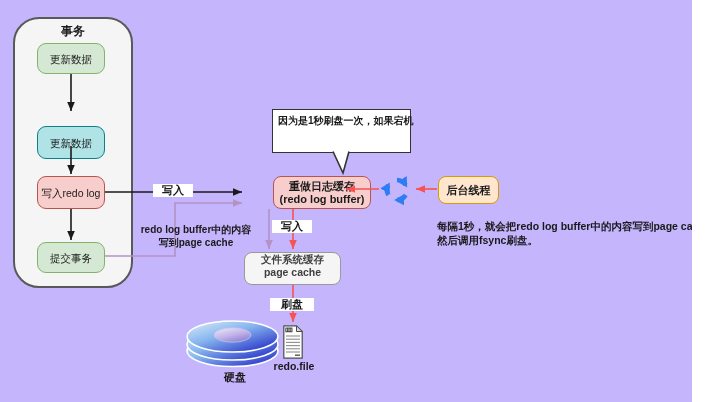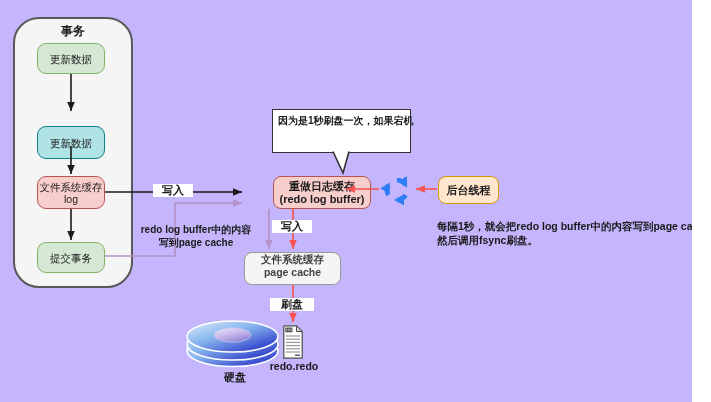--- a/index.html
+++ b/index.html
@@ -62,21 +62,21 @@
 </head>
 <body>
 
 <div class="canvas">
 
   <div class="abs txn-group"></div>
   <div class="abs txn-title">事务</div>
 
   <div class="abs node green n1">更新数据</div>
   <div class="abs node cyan n2">更新数据</div>
-  <div class="abs node pink n3">文件系统缓存 log</div>
+  <div class="abs node pink n3">写入redo log</div>
   <div class="abs node green n4">提交事务</div>
 
   <div class="abs buffer pink">
     <div>重做日志缓存</div>
     <div>(redo log buffer)</div>
   </div>
 
   <div class="abs callout">
     <div>因为是1秒刷盘一次，如果宕机</div>
   </div>
@@ -93,21 +93,21 @@
     <div>page cache</div>
   </div>
 
   <div class="abs lbl lbl-bg" style="left:153px;top:184px;width:40px;">写入</div>
   <div class="abs lbl commit-lbl">
     <div>redo log buffer中的内容</div>
     <div>写到page cache</div>
   </div>
   <div class="abs lbl lbl-bg" style="left:272px;top:220px;width:40px;">写入</div>
   <div class="abs lbl lbl-bg" style="left:270px;top:298px;width:44px;">刷盘</div>
-  <div class="abs lbl" style="left:268px;top:360px;width:52px;font-size:10.5px;">redo.redo</div>
+  <div class="abs lbl" style="left:268px;top:360px;width:52px;font-size:10.5px;">redo.file</div>
   <div class="abs lbl" style="left:213px;top:371px;width:44px;">硬盘</div>
 
   <div class="abs icon" style="left:381px;top:174px;">
     <svg width="32" height="32" viewBox="0 0 32 32">
       <defs>
         <marker id="syncArrow" markerUnits="userSpaceOnUse" markerWidth="11" markerHeight="11" refX="7" refY="5.5" orient="auto">
           <path d="M0,0 L10,5.5 L0,11 Z" fill="#2e7df5"></path>
         </marker>
       </defs>
       <g stroke="#2e7df5" stroke-width="4.6" fill="none">

